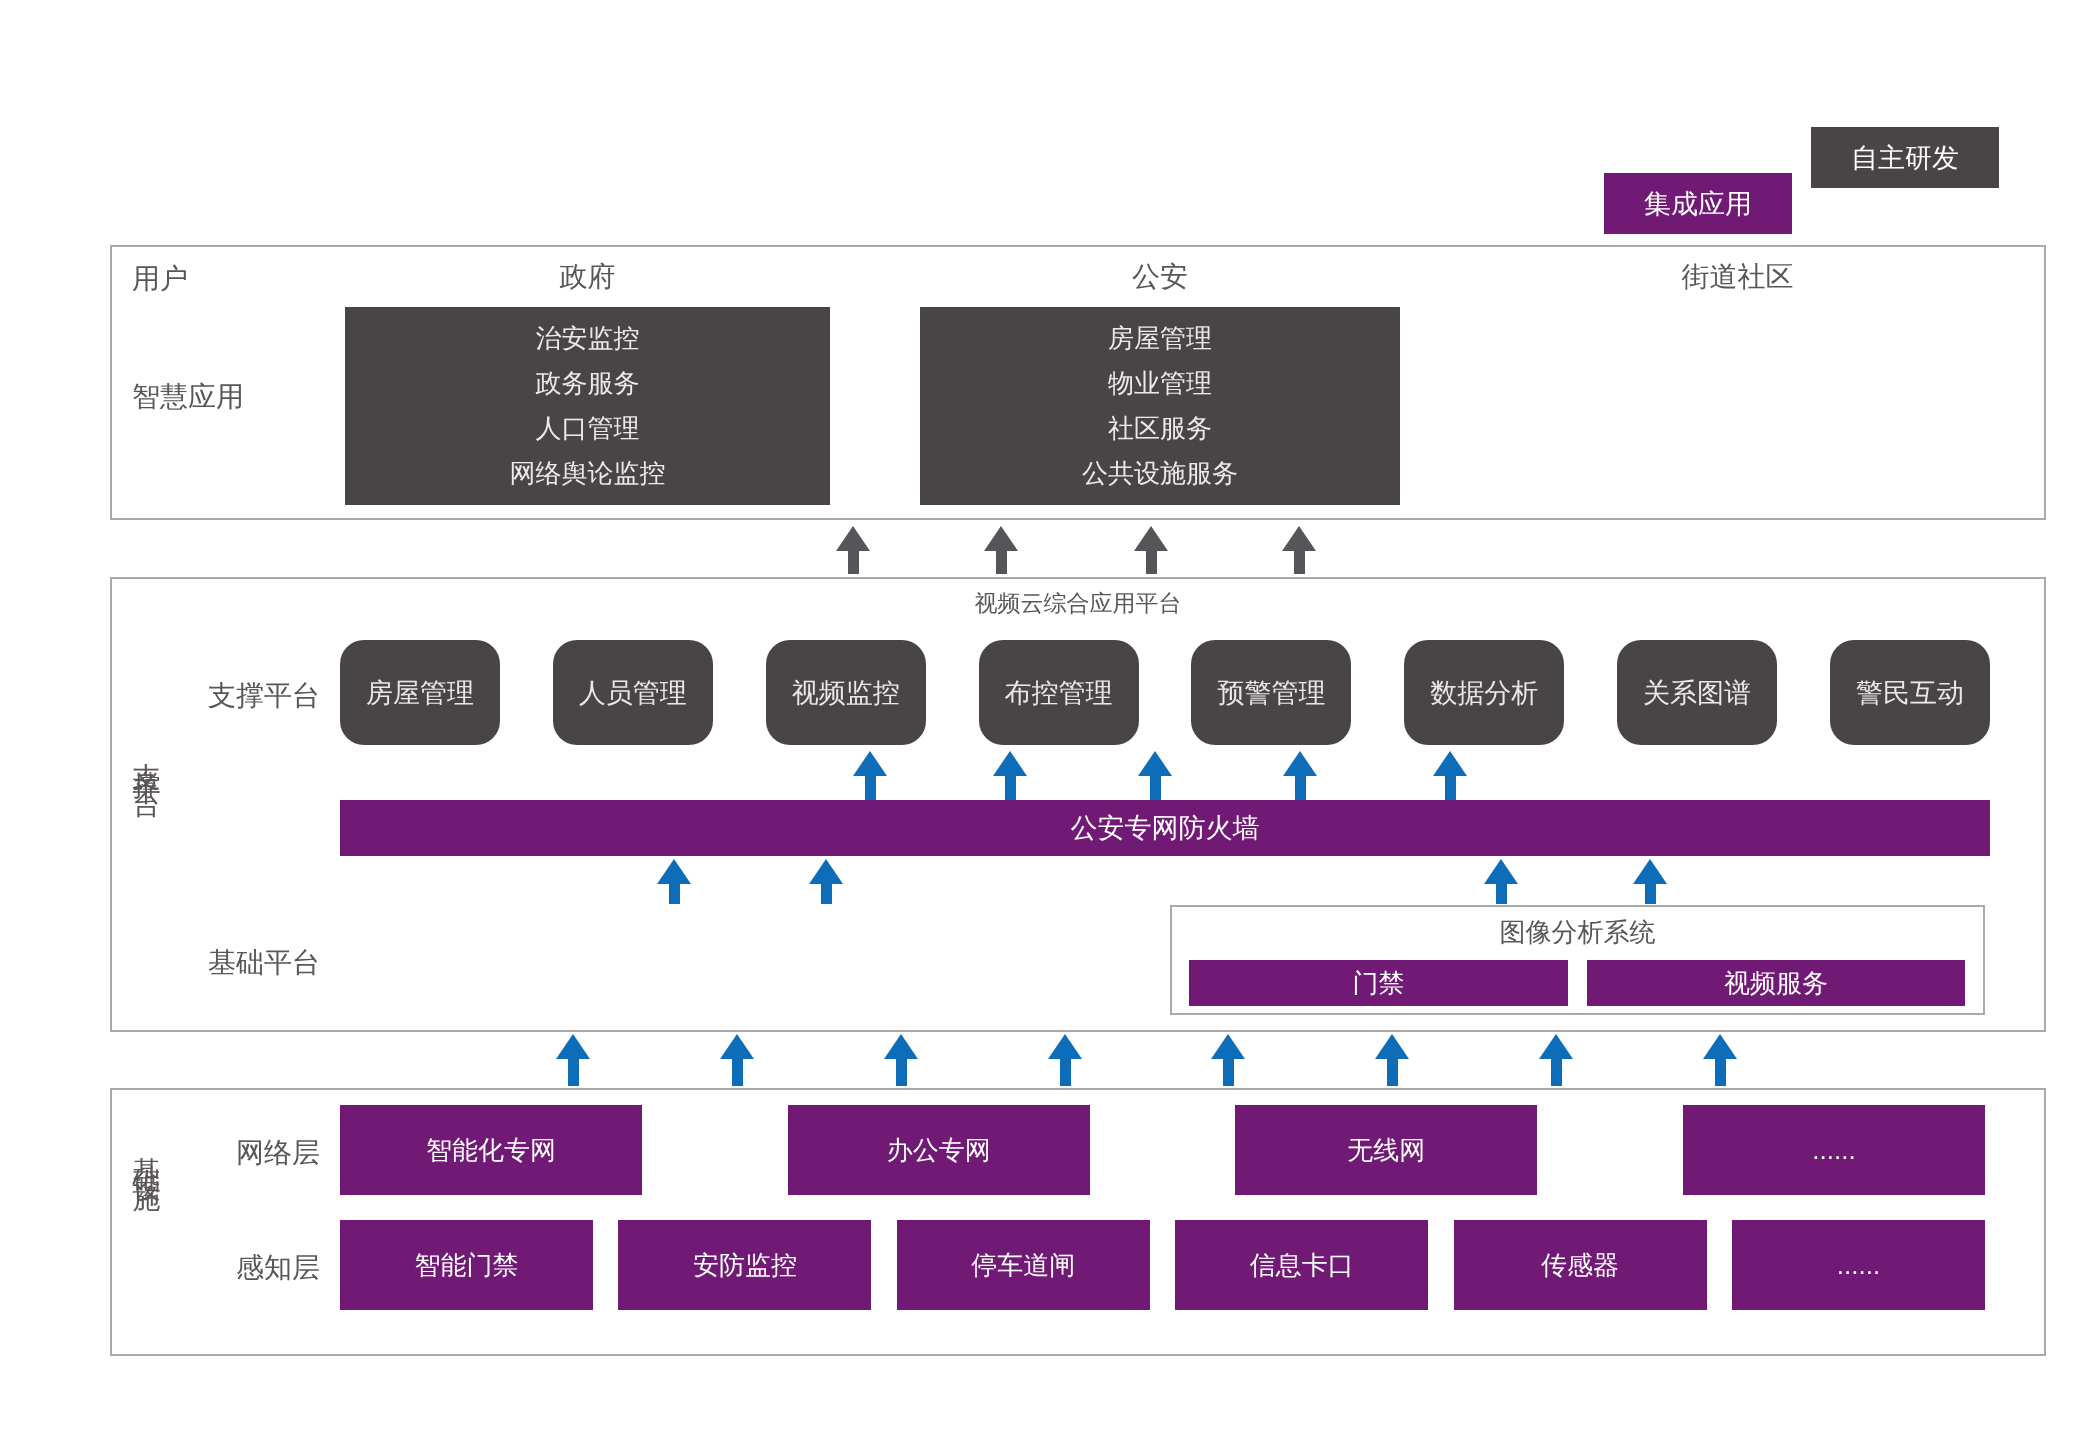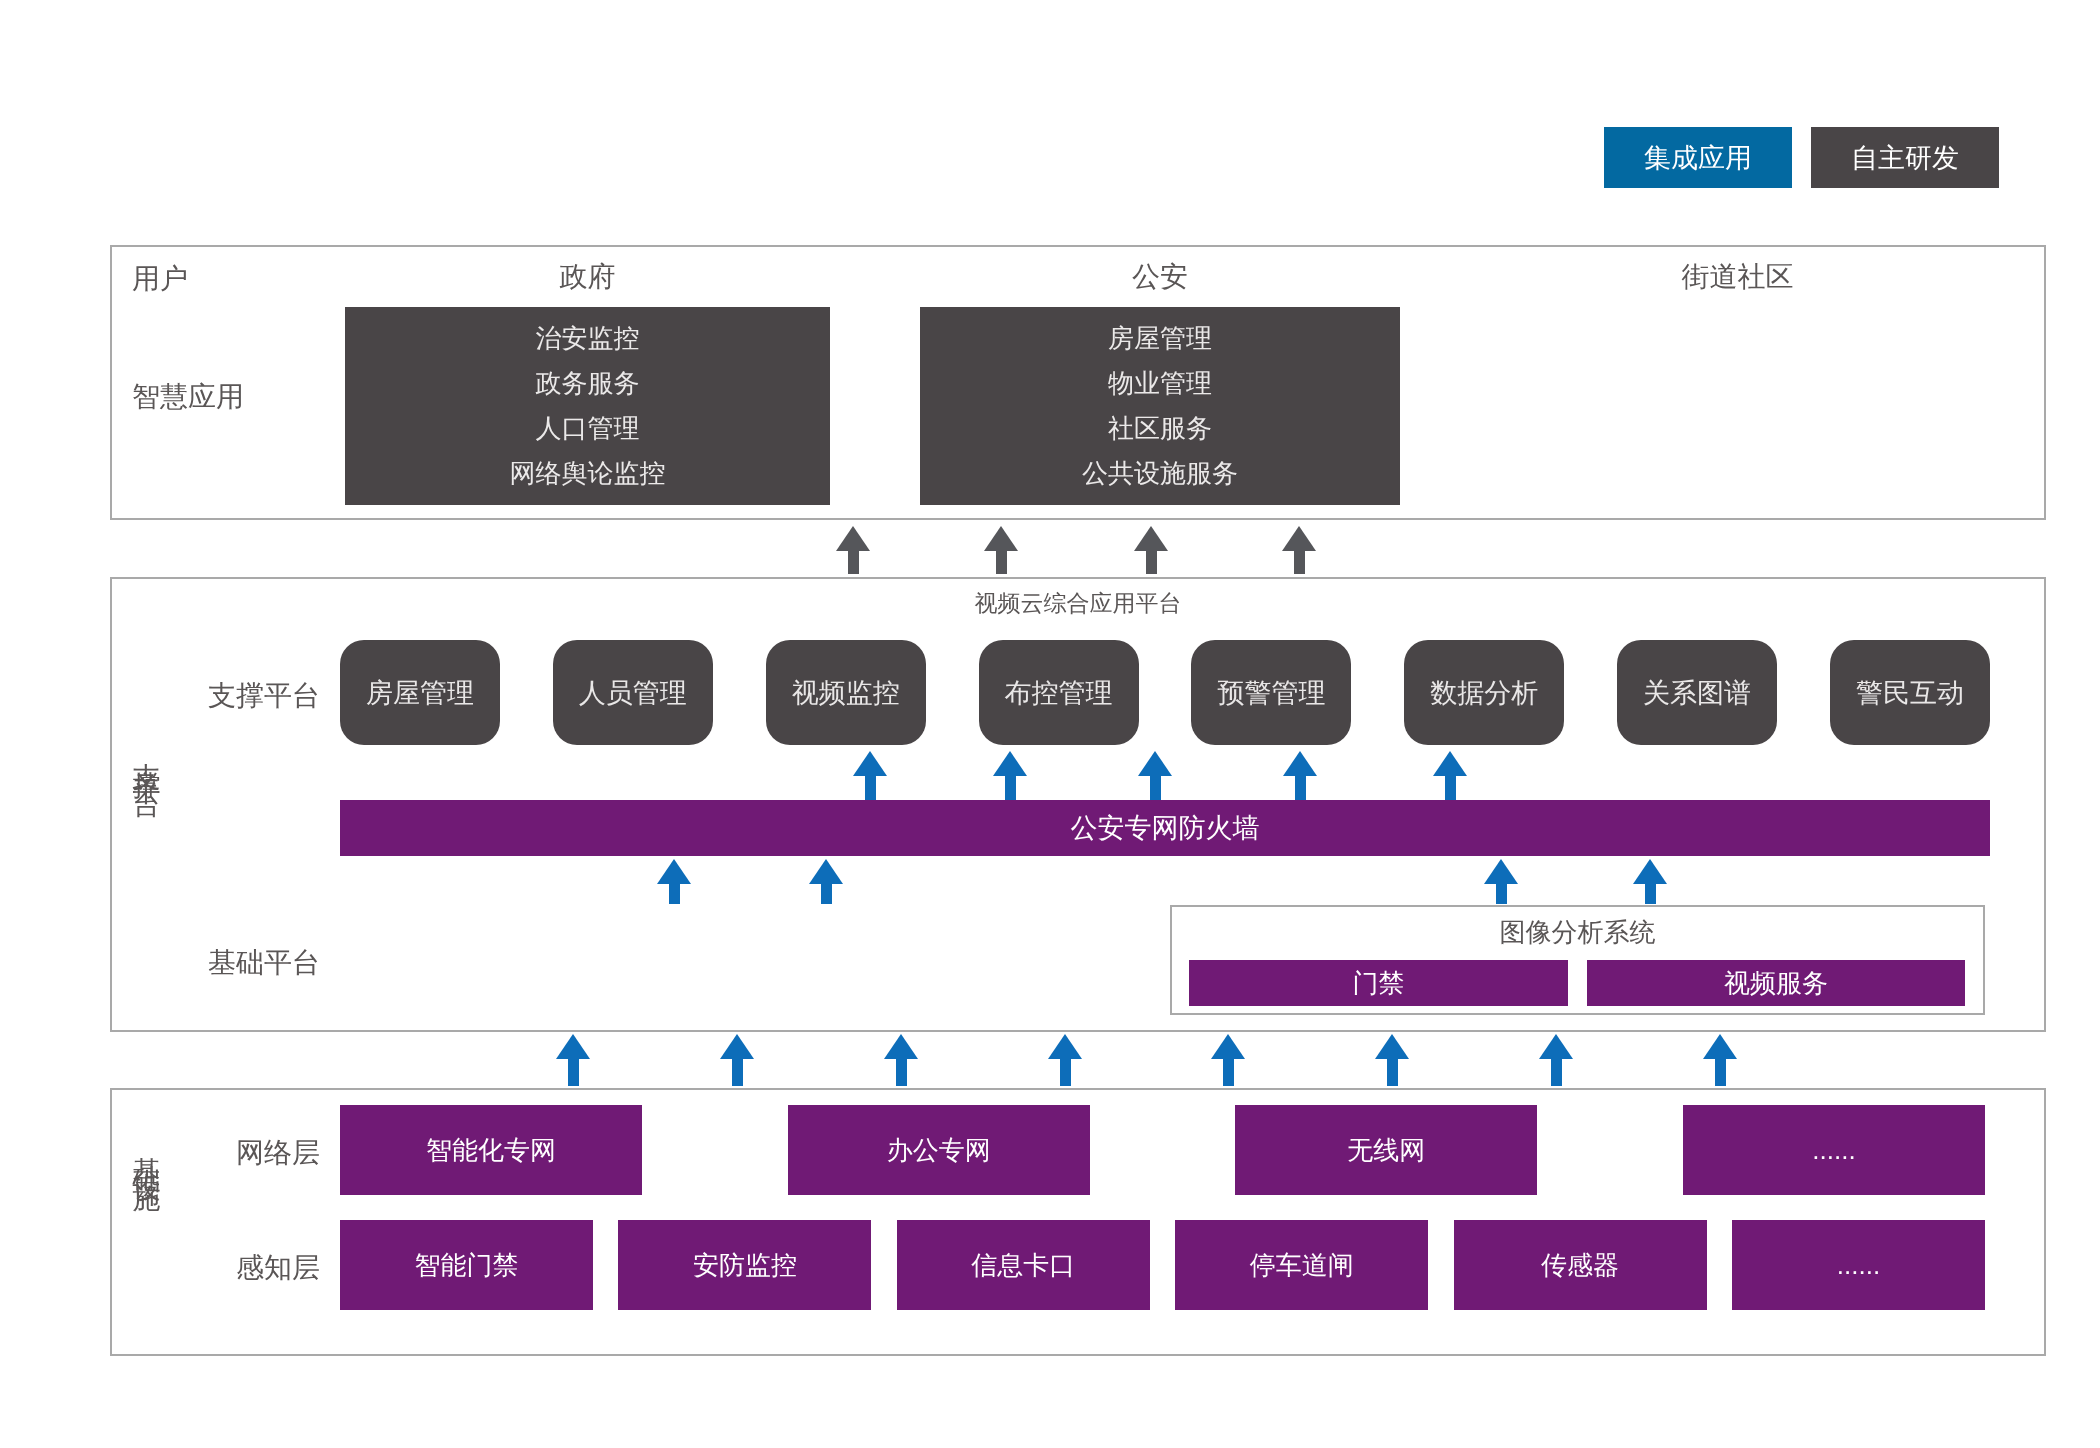--- a/index.html
+++ b/index.html
@@ -1,20 +1,20 @@
 <!DOCTYPE html>
 <html><head>
 <meta charset="utf-8">
 <style>
   html,body{margin:0;padding:0;background:#fff;}
   .canvas{position:relative;width:2100px;height:1448px;background:#ffffff;
           font-family:"Liberation Sans",sans-serif;overflow:hidden;}
   .chip{position:absolute;height:61px;display:flex;align-items:center;justify-content:center;
         color:#fff;font-size:27px;}
-  .chip.blue{background:#0369a1;}
+  .chip.blue{background:#701a75;margin-top:46px;}
   .chip.dark{background:#494547;}
   .section{position:absolute;border:2px solid #a9a9a9;background:#fff;box-sizing:border-box;}
   .lbl{position:absolute;color:#5a5656;font-size:28px;white-space:nowrap;}
   .lbl.center{text-align:center;white-space:normal;}
   .lbl.right{text-align:right;}
   .vlabel{position:absolute;writing-mode:vertical-rl;text-orientation:upright;
           color:#5a5656;font-size:28px;letter-spacing:9px;}
   .darkbox{position:absolute;background:#494547;color:#ebe9e9;display:flex;flex-direction:column;
            justify-content:center;align-items:center;font-size:26px;line-height:45px;}
   .modules{position:absolute;left:340px;top:640px;width:1650px;height:105px;
@@ -193,19 +193,19 @@
   <div class="infra-row" style="top:1105px;">
     <div class="bluebox netbox">智能化专网</div>
     <div class="bluebox netbox">办公专网</div>
     <div class="bluebox netbox">无线网</div>
     <div class="bluebox netbox">......</div>
   </div>
 
   <div class="infra-row" style="top:1220px;">
     <div class="bluebox perbox">智能门禁</div>
     <div class="bluebox perbox">安防监控</div>
+    <div class="bluebox perbox">停车道闸</div>
     <div class="bluebox perbox">信息卡口</div>
-    <div class="bluebox perbox">停车道闸</div>
     <div class="bluebox perbox">传感器</div>
     <div class="bluebox perbox">......</div>
   </div>
 
 </div>
 
 </body></html>

